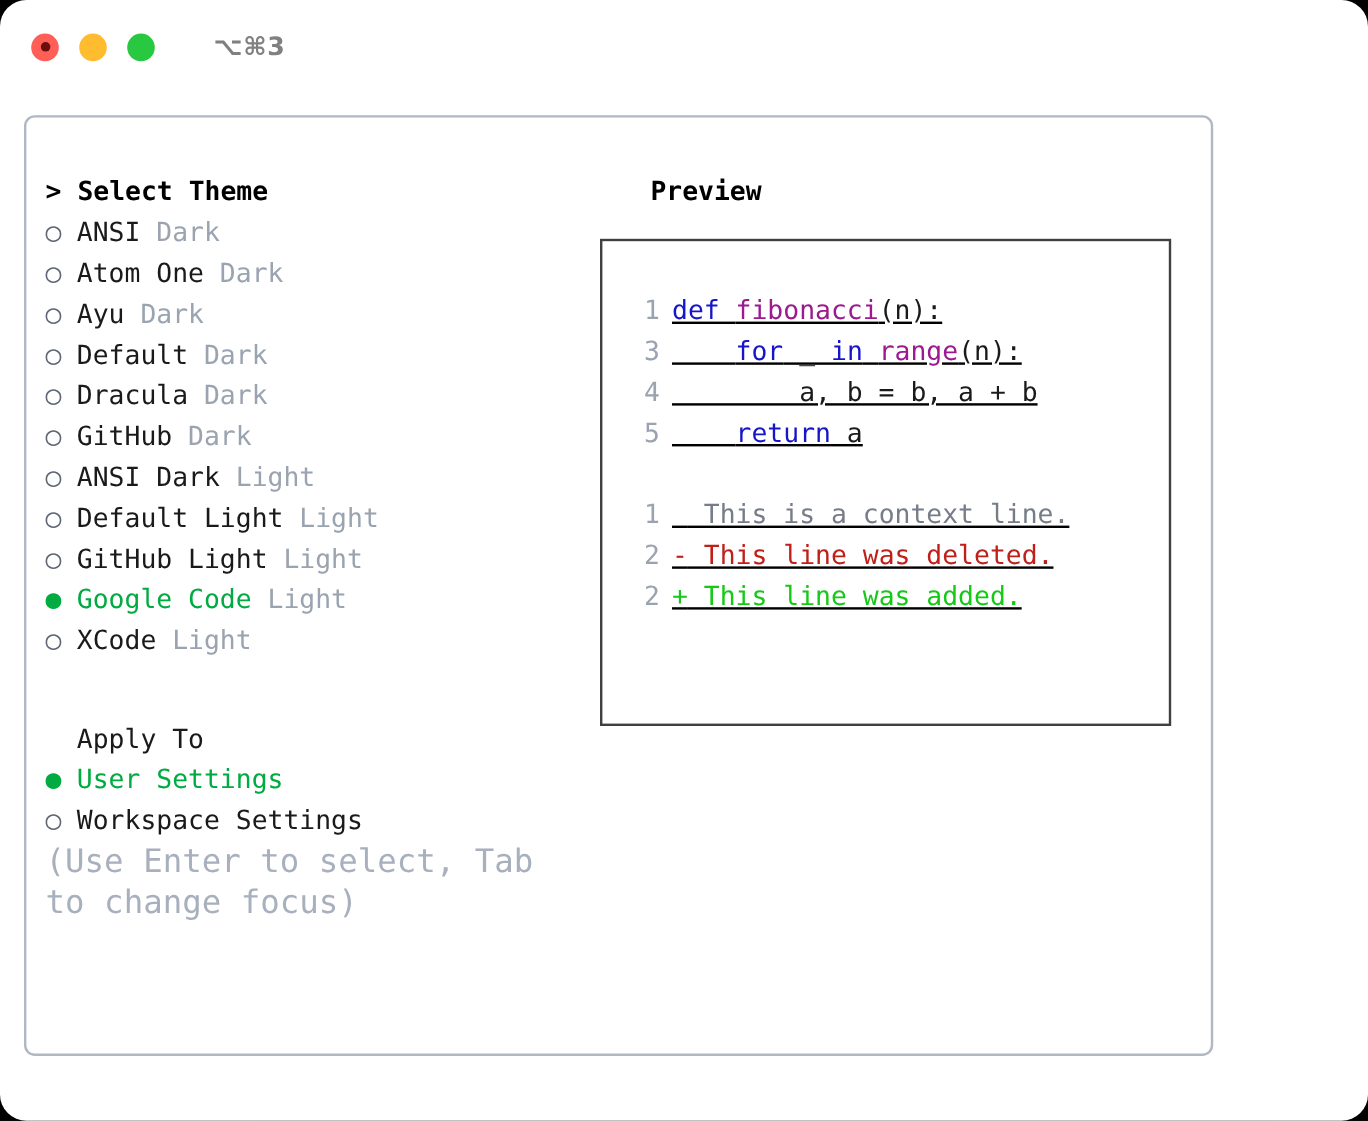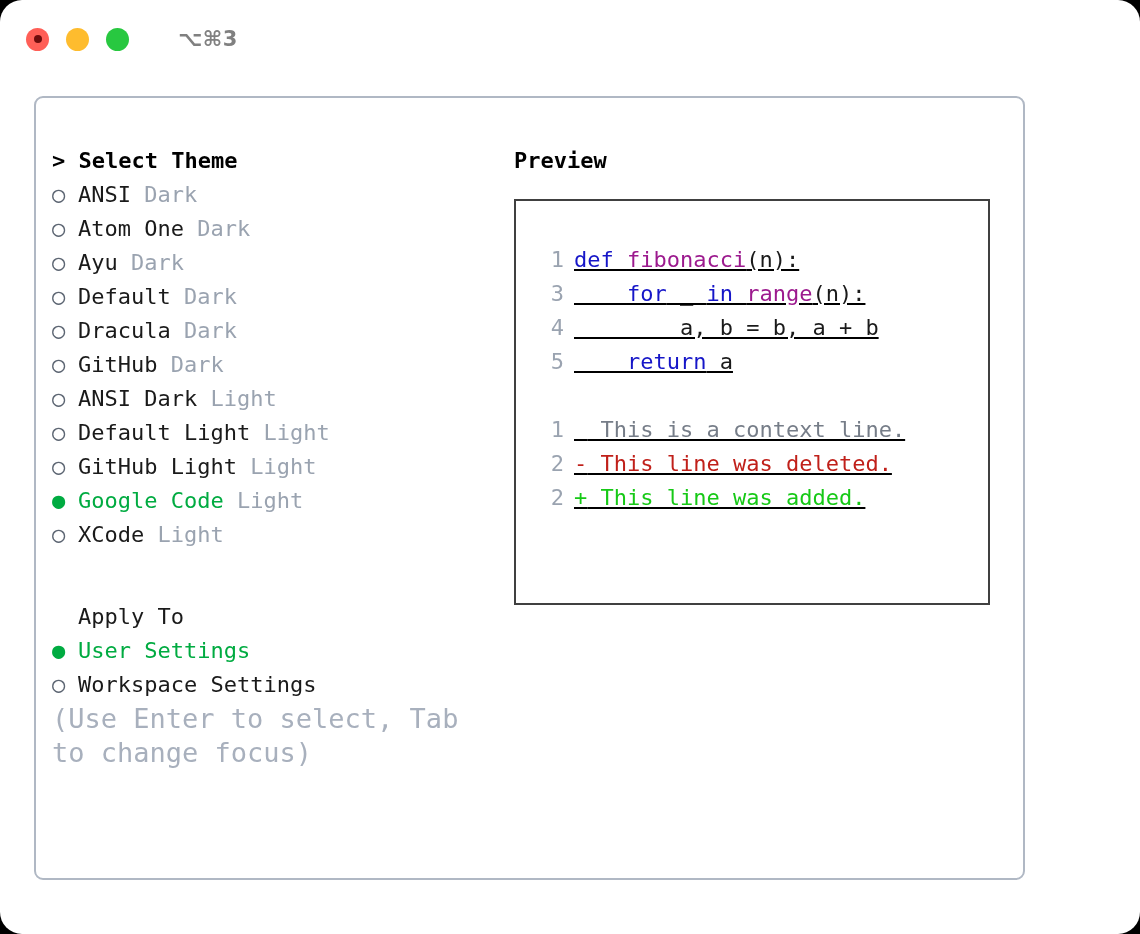--- a/index.html
+++ b/index.html
@@ -57,21 +57,21 @@
     margin-left: 32px;
     color: #808080;
     font-family: "DejaVu Sans", sans-serif;
     font-size: 21px;
     font-weight: bold;
     letter-spacing: 0.5px;
   }
   
   #panel {
     position: absolute;
-    left: 34px;
+    left: 20px;
     top: 96px;
     width: 991px;
     height: 784px;
     border: 2px solid #b0b8c4;
     border-radius: 9px;
     box-sizing: border-box;
     background: #ffffff;
   }
   
   #left-col {
@@ -115,20 +115,21 @@
     left: 478px;
     top: 46px;
     width: 490px;
   }
   #preview-heading {
     font-family: "DejaVu Sans Mono", monospace;
     font-size: 22px;
     font-weight: bold;
     color: #000000;
     line-height: 34px;
+    margin-left: 42px;
   }
   #preview-box {
     margin-top: 21px;
     width: 476px;
     height: 406px;
     border: 2px solid #404040;
     box-sizing: border-box;
     background: #ffffff;
     padding: 42px 0 0 18px;
     text-decoration: underline;

